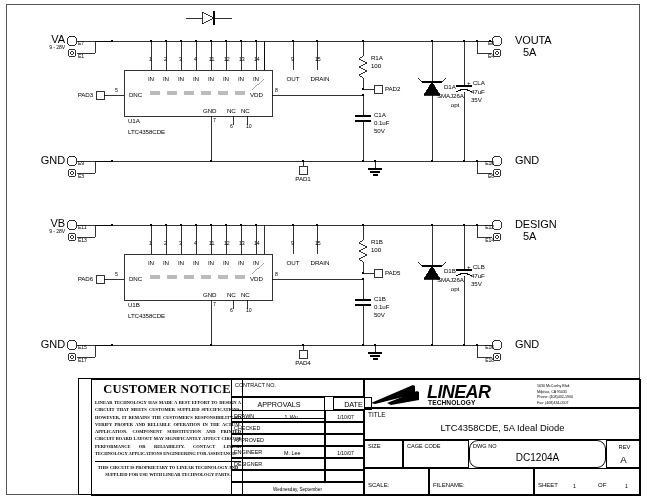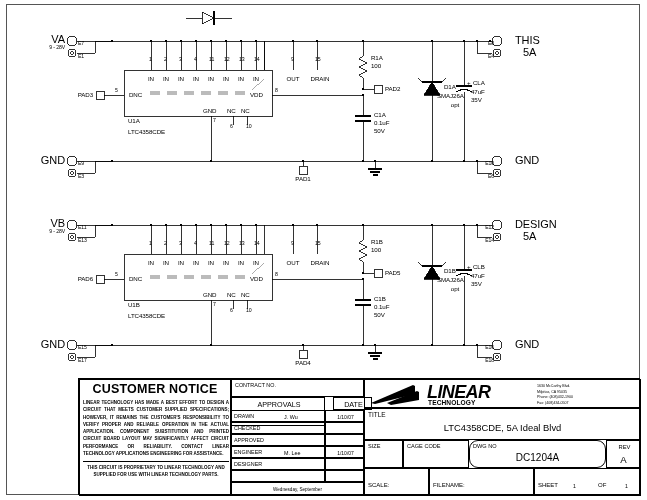--- a/index.html
+++ b/index.html
@@ -359,21 +359,21 @@
   <div class="lbl" style="left:473px;top:80px;">CLA</div>
   <div class="lbl" style="left:471px;top:89px;">47uF</div>
   <div class="lbl" style="left:471px;top:97px;">35V</div>
 
   <div class="lbl net r" style="left:20px;top:154px;width:45px;">GND</div>
   <div class="lbl tiny" style="left:78px;top:161px;">E9</div>
   <div class="lbl tiny" style="left:78px;top:174px;">E3</div>
 
   <div class="lbl tiny r" style="left:470px;top:41px;width:24px;">E8</div>
   <div class="lbl tiny r" style="left:470px;top:54px;width:24px;">E4</div>
-  <div class="lbl net" style="left:515px;top:34px;">THIS</div>
+  <div class="lbl net" style="left:515px;top:34px;">VOUTA</div>
   <div class="lbl net" style="left:523px;top:46px;">5A</div>
 
   <div class="lbl tiny r" style="left:468px;top:161px;width:26px;">E10</div>
   <div class="lbl tiny r" style="left:468px;top:174px;width:26px;">E6</div>
   <div class="lbl net" style="left:515px;top:154px;">GND</div>
 
   <div class="lbl net r" style="left:20px;top:217px;width:45px;">VB</div>
   <div class="lbl tiny r" style="left:12px;top:229px;width:53px;">9 - 28V</div>
   <div class="lbl tiny" style="left:78px;top:225px;">E11</div>
   <div class="lbl tiny" style="left:78px;top:238px;">E13</div>
@@ -440,33 +440,33 @@
   <div class="lbl tiny r" style="left:468px;top:238px;width:26px;">E14</div>
   <div class="lbl net" style="left:515px;top:218px;">DESIGN</div>
   <div class="lbl net" style="left:523px;top:230px;">5A</div>
 
   <div class="lbl tiny r" style="left:468px;top:345px;width:26px;">E16</div>
   <div class="lbl tiny r" style="left:468px;top:358px;width:26px;">E18</div>
   <div class="lbl net" style="left:515px;top:338px;">GND</div>
 
   <div class="tb">
 
-    <div class="bx" style="left:0;top:0;width:152px;height:117px;">
+    <div class="bx" style="left:12px;top:0;width:152px;height:117px;font-family:Liberation Serif, serif;">
       <div class="cn-title">CUSTOMER NOTICE</div>
       <div class="cn-body">LINEAR TECHNOLOGY HAS MADE A BEST EFFORT TO DESIGN A CIRCUIT THAT MEETS CUSTOMER SUPPLIED SPECIFICATIONS; HOWEVER, IT REMAINS THE CUSTOMER'S RESPONSIBILITY TO VERIFY PROPER AND RELIABLE OPERATION IN THE ACTUAL APPLICATION. COMPONENT SUBSTITUTION AND PRINTED CIRCUIT BOARD LAYOUT MAY SIGNIFICANTLY AFFECT CIRCUIT PERFORMANCE OR RELIABILITY. CONTACT LINEAR TECHNOLOGY APPLICATIONS ENGINEERING FOR ASSISTANCE.</div>
       <div style="position:absolute;left:3px;top:81px;width:146px;height:1px;background:#000;"></div>
       <div class="cn-foot">THIS CIRCUIT IS PROPRIETARY TO LINEAR TECHNOLOGY AND SUPPLIED FOR USE WITH LINEAR TECHNOLOGY PARTS.</div>
     </div>
 
     <div class="bx" style="left:152px;top:0;width:133px;height:18px;">
       <div class="cell-t" style="left:3px;top:2px;">CONTRACT NO.</div>
       <div class="cell-t" style="left:50px;top:8px;"></div>
     </div>
 
-    <div class="bx" style="left:152px;top:18px;width:94px;height:29px;">
+    <div class="bx" style="left:152px;top:18px;width:94px;height:22px;">
       <div class="cell-c" style="left:0;top:2px;width:94px;font-size:7.2px;">APPROVALS</div>
     </div>
     <div class="bx" style="left:246px;top:18px;width:39px;height:13px;margin-left:8px;">
       <div class="cell-c" style="left:0;top:2px;width:39px;font-size:7.2px;">DATE</div>
     </div>
 
     <div class="bx" style="left:152px;top:31px;width:94px;height:12px;">
       <div class="cell-t" style="left:2px;top:2px;">DRAWN</div>
       <div class="cell-t" style="left:52px;top:3px;">J. Wu</div>
     </div>
@@ -521,21 +521,21 @@
       <div class="ltlogo" style="left:62px;top:2px;font-size:18px;letter-spacing:-0.6px;">LINEAR</div>
       <div class="ltlogo" style="left:63px;top:19px;font-size:6.6px;letter-spacing:0.1px;font-style:normal;">TECHNOLOGY</div>
       <div class="addr" style="left:172px;top:4px;white-space:pre-line;">1630 McCarthy Blvd.
 Milpitas, CA 95035
 Phone: (408)432-1900
 Fax: (408)434-0507</div>
     </div>
 
     <div class="bx" style="left:285px;top:29px;width:277px;height:32px;">
       <div class="cell-t" style="left:3px;top:2px;font-size:6.5px;">TITLE</div>
-      <div class="title-main" style="left:0;top:13px;">LTC4358CDE, 5A Ideal Blvd</div>
+      <div class="title-main" style="left:0;top:13px;">LTC4358CDE, 5A Ideal Diode</div>
     </div>
 
     <div class="bx" style="left:285px;top:61px;width:39px;height:28px;">
       <div class="cell-t" style="left:3px;top:2px;font-size:5.6px;">SIZE</div>
       <div class="cell-c" style="left:0;top:12px;width:39px;"></div>
     </div>
     <div class="bx" style="left:324px;top:61px;width:66px;height:28px;">
       <div class="cell-t" style="left:3px;top:2px;font-size:5.6px;">CAGE CODE</div>
       <div class="cell-c" style="left:0;top:12px;width:66px;"></div>
     </div>

